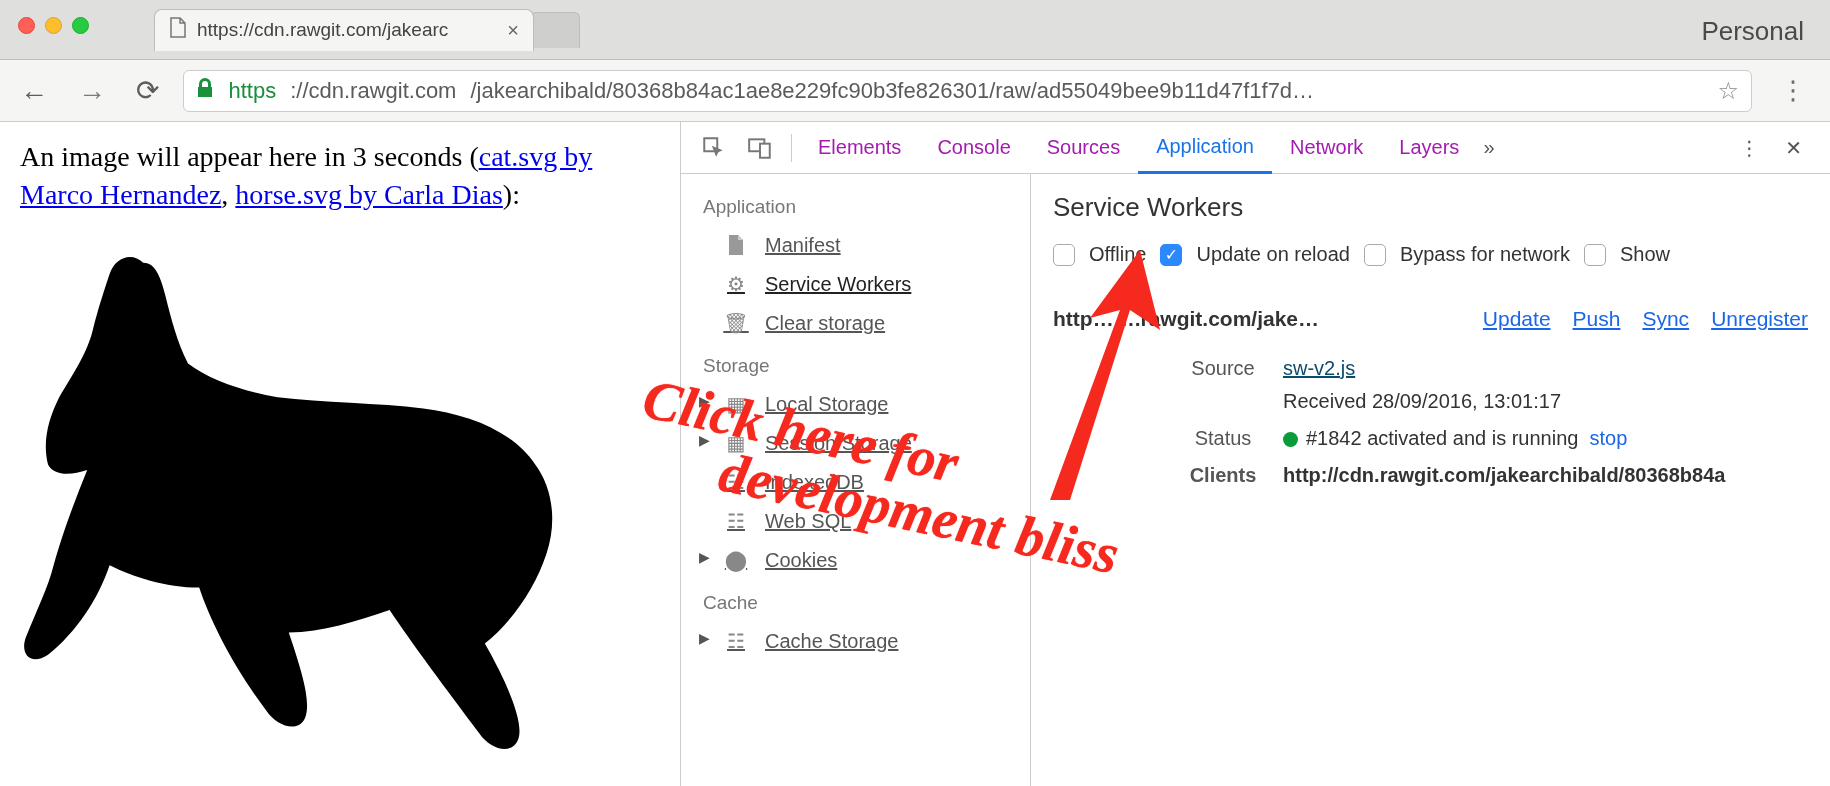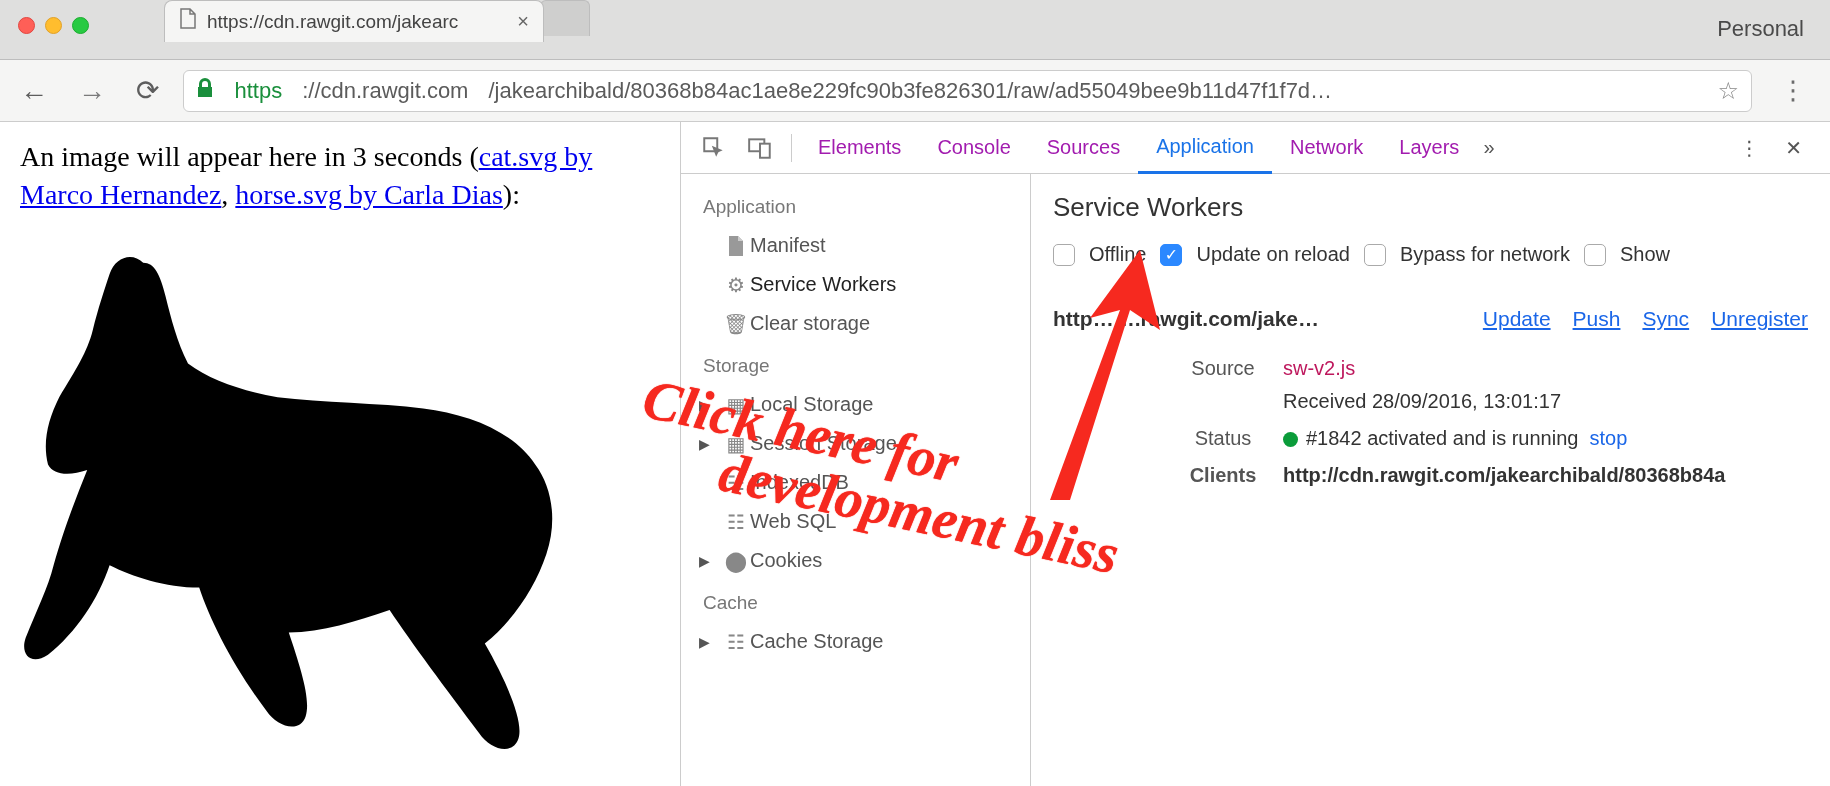--- a/index.html
+++ b/index.html
@@ -1,32 +1,32 @@
 <!DOCTYPE html>
 <html><head>
 <meta charset="utf-8">
 <style>
   * { box-sizing: border-box; margin: 0; padding: 0; }
   body { font-family: -apple-system, "Helvetica Neue", Arial, sans-serif; width:1830px; height:786px; overflow:hidden; background:#fff; }
 
   
-  .chrome-top { background:#dfdfde; height:60px; display:flex; align-items:flex-start; padding-left:14px; position:relative; border-bottom:1px solid #bdbdbd;}
+  .chrome-top { background:#dfdfde; height:60px; display:flex; align-items:center; padding-left:4px; position:relative; border-bottom:1px solid #bdbdbd;}
   .traffic { display:flex; gap:10px; position:absolute; top:17px; left:18px;}
   .dot { width:17px; height:17px; border-radius:50%; }
   .dot.red{background:#ff5f57;border:1px solid #e24640;}
   .dot.yellow{background:#ffbd2e;border:1px solid #e1a128;}
   .dot.green{background:#28ca42;border:1px solid #1bad2f;}
   .tab { margin-left:150px; background:#f5f5f4; height:42px; min-width:380px; display:flex; align-items:center; padding:0 14px; border-top-left-radius:8px; border-top-right-radius:8px; border:1px solid #bdbdbd; border-bottom:none; gap:10px; font-size:19px; color:#444; position:relative;}
   .tab .close-x{ margin-left:auto; color:#666; font-size:20px;}
   .tab-shadow { width:50px; height:36px; background:#cfcfce; border-top-left-radius:6px; border-top-right-radius:6px; border:1px solid #bdbdbd; border-bottom:none; margin-left:-4px;}
-  .personal { position:absolute; right:26px; top:16px; font-size:22px; color:#4a4a4a;}
+  .personal { position:absolute; right:26px; top:16px; font-size:26px; color:#4a4a4a;}
   .addr-row { height:62px; background:#f5f5f4; display:flex; align-items:center; padding:0 14px; gap:18px; border-bottom:1px solid #ccc;}
   .nav-btn { color:#7a7a7a; font-size:28px; line-height:1; padding:2px 6px; cursor:pointer;}
   .nav-btn.enabled{color:#5d5d5d;}
-  .addr-box { flex:1; height:42px; background:#fff; border:1px solid #ccc; border-radius:6px; display:flex; align-items:center; padding:0 12px; font-size:22px; color:#333; gap:20px; overflow:hidden;}
+  .addr-box { flex:1; height:42px; background:#fff; border:1px solid #ccc; border-radius:6px; display:flex; align-items:center; padding:0 12px; font-size:22px; color:#333; gap:14px; overflow:hidden;}
   .lock-icon{color:#1a8f3c;}
   .url-secure{color:#1a8f3c;}
   .url-rest{color:#5b5b5b; white-space:nowrap;}
   .star{color:#888; margin-left:auto; font-size:24px;}
   .kebab{color:#6b6b6b; font-size:26px; padding:0 10px;}
 
   
   .split { display:flex; height:664px;}
   .page { width:680px; padding:16px 20px; font-family:"Times New Roman", serif; font-size:28px; color:#000; line-height:1.35;}
   .page a{color:#0000ee; text-decoration:underline;}
@@ -36,38 +36,38 @@
   .dt-tab-icon{ padding:0 10px; color:#666; display:flex; align-items:center;}
   .dt-sep{ width:1px; height:28px; background:#ccc; margin:0 8px;}
   .dt-tab{ padding:0 18px; height:52px; display:flex; align-items:center; color:#a21caf; cursor:pointer;}
   .dt-tab.active{ color:#1a73e8; border-bottom:3px solid #1a73e8;}
   .dt-more{ margin-left:6px; color:#555;}
   .dt-right{ margin-left:auto; display:flex; align-items:center; gap:26px; padding-right:18px; color:#555;}
 
   .dt-body{ flex:1; display:flex; overflow:hidden;}
   .dt-side{ width:350px; border-right:1px solid #ccc; padding:10px 0;}
   .dt-side h4{ font-weight:400; font-size:19px; color:#777; padding:12px 22px 8px;}
-  .side-item{ display:flex; align-items:center; gap:3px; padding:8px 22px 8px 44px; color:#555; font-size:20px; cursor:pointer;}
+  .side-item{ display:flex; align-items:flex-start; gap:18px; padding:8px 22px 8px 44px; color:#555; font-size:20px; cursor:pointer;text-decoration:underline;}
   .side-item .exp{ position:absolute; margin-left:-26px; font-size:14px; color:#555;}
   .side-item.sel{ color:#222;}
   .side-icon{ width:22px; height:22px; display:inline-flex; align-items:center; justify-content:center; color:#888;}
 
   .dt-main{ flex:1; padding:18px 22px; position:relative; overflow:hidden;}
   .dt-main h2{ font-size:26px; font-weight:400; color:#333; margin-bottom:20px;}
   .sw-checks{ display:flex; align-items:center; gap:14px; font-size:20px; color:#333; margin-bottom:30px;}
   .cb{ width:22px; height:22px; border:1.5px solid #aaa; border-radius:5px; display:inline-flex; align-items:center; justify-content:center; background:#fff;}
   .cb.checked{ background:#2b88ff; border-color:#2b88ff; color:#fff; font-size:16px;}
   .sw-row{ display:flex; align-items:baseline; gap:12px; font-size:21px; margin-bottom:26px;}
   .sw-origin{ font-weight:700;}
   .sw-links{ display:flex; gap:22px;margin-top:11px;}
   .sw-links a{ color:#1a66e8; text-decoration:underline; cursor:pointer;}
   .details{ margin-left:130px;}
   .det-row{ display:flex; gap:20px; font-size:20px; margin-bottom:10px; align-items:baseline;}
   .det-label{ width:80px; text-align:center; color:#555;}
-  .det-val a{ color:#be185d; }
+  .det-val a{ color:#0c4a6e; text-decoration:underline;}
   .green-dot{ width:15px; height:15px; background:#0b9c3a; border-radius:50%; display:inline-block; vertical-align:middle; margin-right:8px;}
 
   
   .annot{ position:absolute; left:650px; top:370px; width:640px; height:400px; pointer-events:none;}
   .annot-text{ font-family:"Comic Sans MS","Marker Felt",cursive; font-style:italic; font-weight:700; color:#f6291f; font-size:56px; line-height:1.0; transform:rotate(12deg); transform-origin:top left; text-shadow:0 0 1px #f6291f; white-space:nowrap;}
   .annot-text .l2{ display:block; margin-left:90px;}
   .arrow{ position:absolute; left:340px; top:-120px;}
   .arrow svg path{ fill:#f6291f;}
 
   .file-icon{ font-size:20px; }

